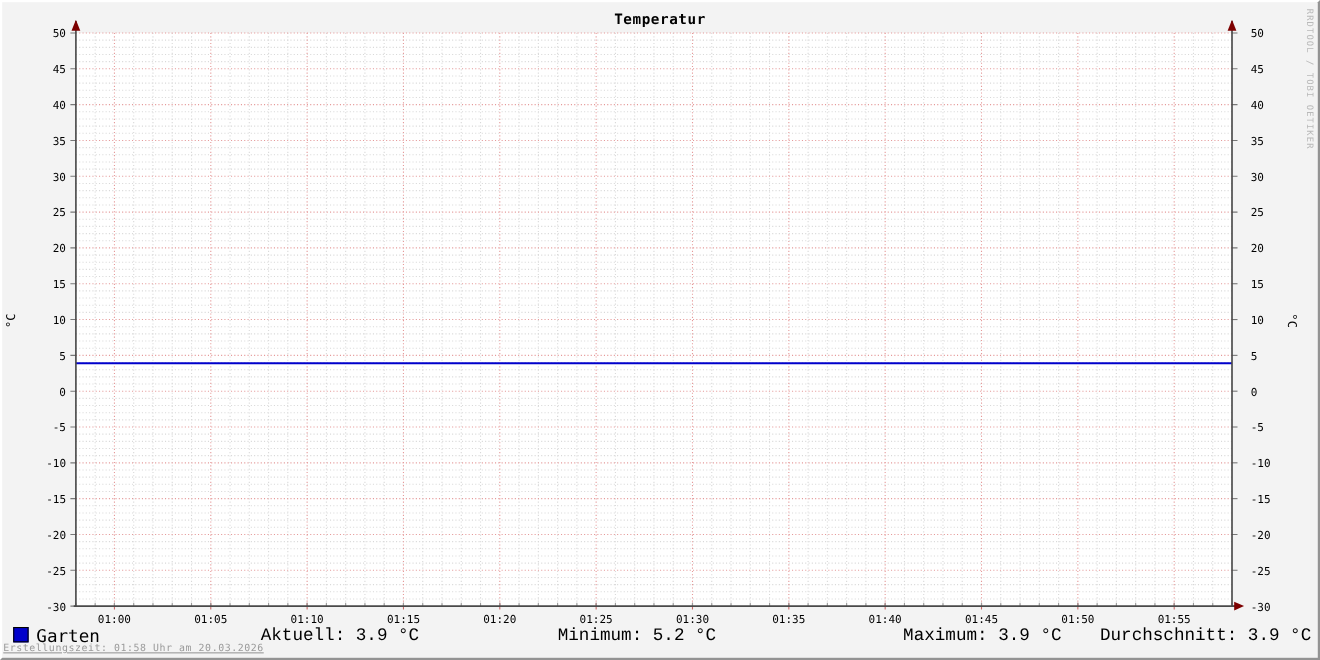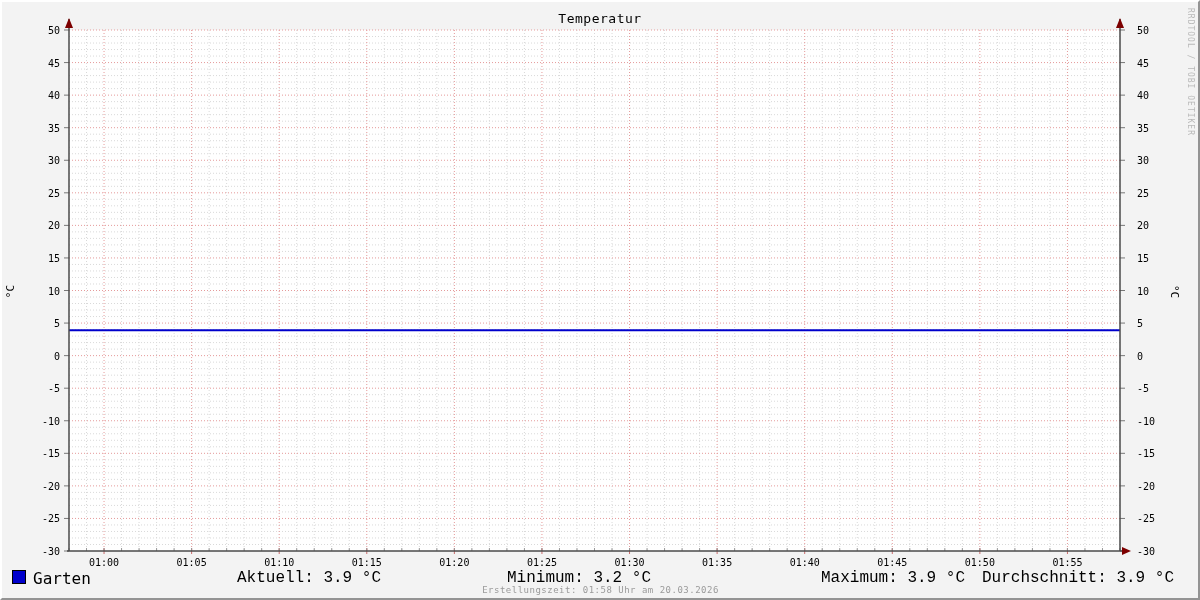--- a/index.html
+++ b/index.html
@@ -15,21 +15,21 @@
     color:#000;
     overflow:hidden;
   }
   #plot-bg{
     position:absolute;left:67px;top:28px;width:1051px;height:521px;
     background:#ffffff;
   }
   #chart-svg{position:absolute;left:0;top:0;width:1200px;height:600px;}
   .graph-title{
     position:absolute;left:0;right:0;top:9px;
-    text-align:center;font-size:13px;font-weight:normal;letter-spacing:0.5px;
+    text-align:center;font-size:13px;font-weight:bold;letter-spacing:0.5px;
   }
   .yaxis-unit{
     position:absolute;font-size:11px;white-space:nowrap;
   }
   .yaxis-unit.left{left:-7px;top:283px;width:30px;text-align:center;transform:rotate(-90deg);}
   .yaxis-unit.right{left:1157px;top:283px;width:30px;text-align:center;transform:rotate(90deg);}
   .branding{
     position:absolute;top:6px;right:3px;
     writing-mode:vertical-rl;
     font-size:8px;color:#b9b9b9;letter-spacing:1px;white-space:nowrap;
@@ -37,24 +37,24 @@
   .legend-row{position:absolute;left:0;top:566px;width:100%;height:17px;font-size:16px;}
   .legend-swatch{
     position:absolute;left:10px;top:2px;width:12px;height:12px;
     background:#0000cc;border:1px solid #000;
   }
   .legend-label{position:absolute;left:31px;top:1px;}
   .stat{position:absolute;top:1px;white-space:nowrap;font-family:Liberation Mono, monospace;}
   .stat.aktuell{left:235px;}
   .stat.minimum{left:505px;}
   .stat.maximum{left:775px;padding-left:44px;}
-  .stat.durchschnitt{right:24px;}
+  .stat.durchschnitt{right:6px;}
   .creation-line{
     position:absolute;left:1px;right:0;top:583px;
-    text-align:center;font-size:9px;color:#9a9a9a;letter-spacing:0.5px;
+    text-align:left;font-size:9px;color:#9a9a9a;letter-spacing:0.5px;text-decoration:underline;
   }
 </style>
 </head>
 <body>
 
 <div id="rrd-image">
   <div id="plot-bg"></div>
 
   <svg id="chart-svg" viewBox="0 0 1200 600" xmlns="http://www.w3.org/2000/svg">
       <line x1="67" y1="542.4875" x2="1118" y2="542.4875" stroke="#d9d9d9" stroke-width="1" stroke-dasharray="1 2"></line>
@@ -362,19 +362,19 @@
 
   <div class="yaxis-unit left">°C</div>
   <div class="yaxis-unit right">°C</div>
 
   <div class="branding">RRDTOOL / TOBI OETIKER</div>
 
   <div class="legend-row">
     <span class="legend-swatch" style="background: rgb(0, 0, 204);"></span>
     <span class="legend-label">Garten</span>
     <span class="stat aktuell">Aktuell: 3.9 °C</span>
-    <span class="stat minimum">Minimum: 3.2 °C</span>
+    <span class="stat minimum">Minimum: 5.2 °C</span>
     <span class="stat maximum">Maximum: 3.9 °C</span>
     <span class="stat durchschnitt">Durchschnitt: 3.9 °C</span>
   </div>
 
   <div class="creation-line">Erstellungszeit: 01:58 Uhr am 20.03.2026</div>
 </div>
 
 </body></html>

